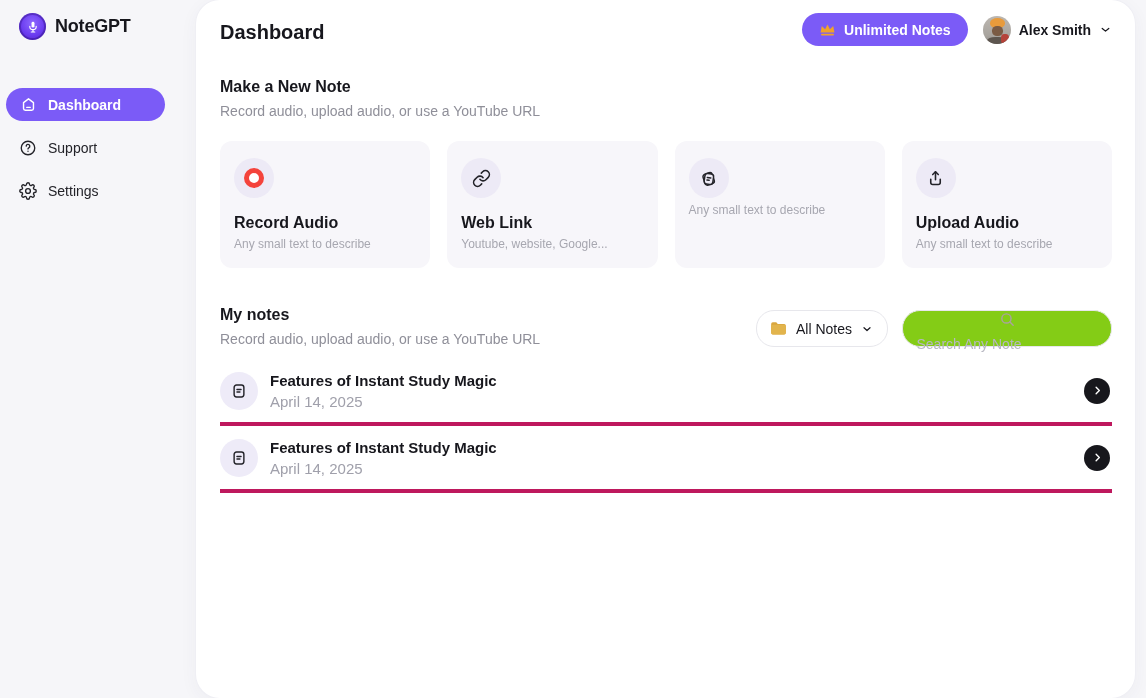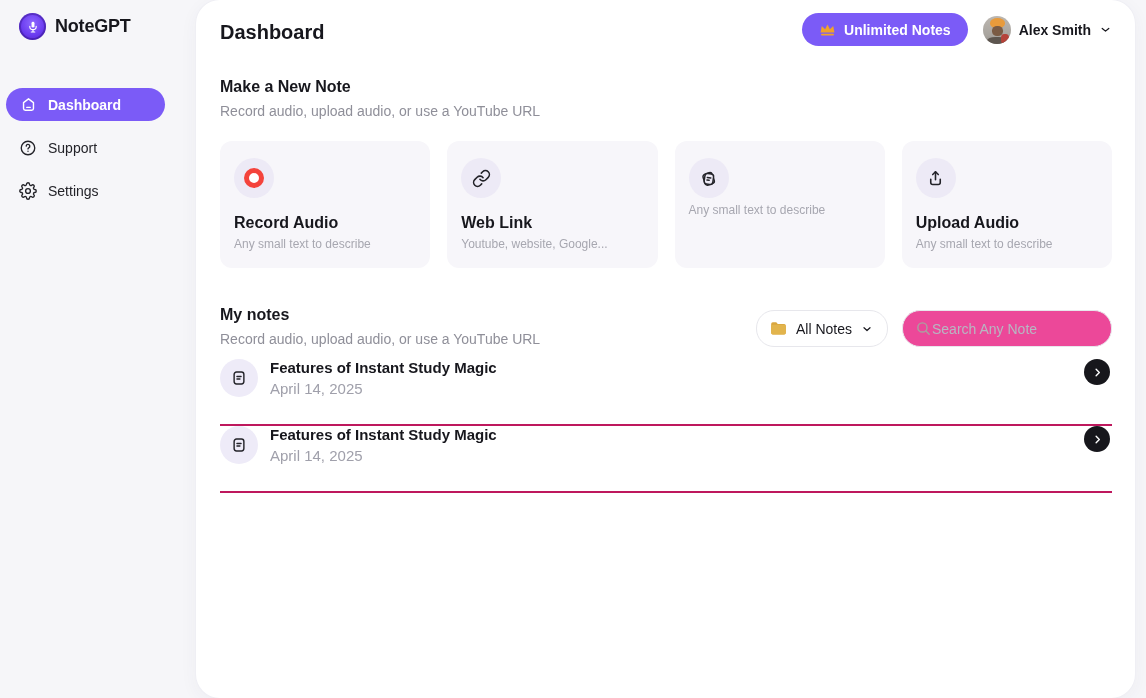--- a/index.html
+++ b/index.html
@@ -76,32 +76,32 @@
   
   .notes-head { margin-top:38px; display:flex; justify-content:space-between; align-items:flex-start; }
   .notes-controls { display:flex; gap:14px; margin-top:4px; }
   .filter-btn {
     height:37px; padding:0 14px 0 13px; border:1px solid #e7e7ec; border-radius:18px;
     background:#fff; display:flex; align-items:center; gap:9px; cursor:pointer;
     font-size:14px; font-weight:500; color:#17171d; font-family:"Liberation Sans", sans-serif;
   }
   .search-box {
     width:210px; height:37px; border:1px solid #e7e7ec; border-radius:18px;
-    background:#ec4899; display:flex; align-items:center; padding:0 12px;
+    background:#84cc16; display:flex; align-items:center; gap:8px; padding:0 12px;flex-direction:column;
   }
   .search-box input {
     border:none; outline:none; flex:1; font-size:14px; color:#17171d;
     font-family:"Liberation Sans", sans-serif; background:transparent;
   }
   .search-box input::placeholder { color:#b7b7c2; }
 
   .notes-list { margin-top:12px; }
   .note-row {
-    height:67px; display:flex; align-items:flex-start; gap:12px;
-    border-bottom:2px solid #be185d; cursor:pointer;
+    height:67px; display:flex; align-items:center; gap:12px;
+    border-bottom:4px solid #be185d; cursor:pointer;
   }
   .note-icon-wrap {
     width:38px; height:38px; border-radius:50%; background:#eeebf8; flex:none;
     display:flex; align-items:center; justify-content:center;
   }
   .note-texts { flex:1; }
   .note-title { font-size:15px; font-weight:700; color:#17171d; }
   .note-date { font-size:15px; color:#a0a0ab; margin-top:4px; }
   .note-open-btn {
     width:26px; height:26px; border-radius:50%; border:none; background:#17171c;

